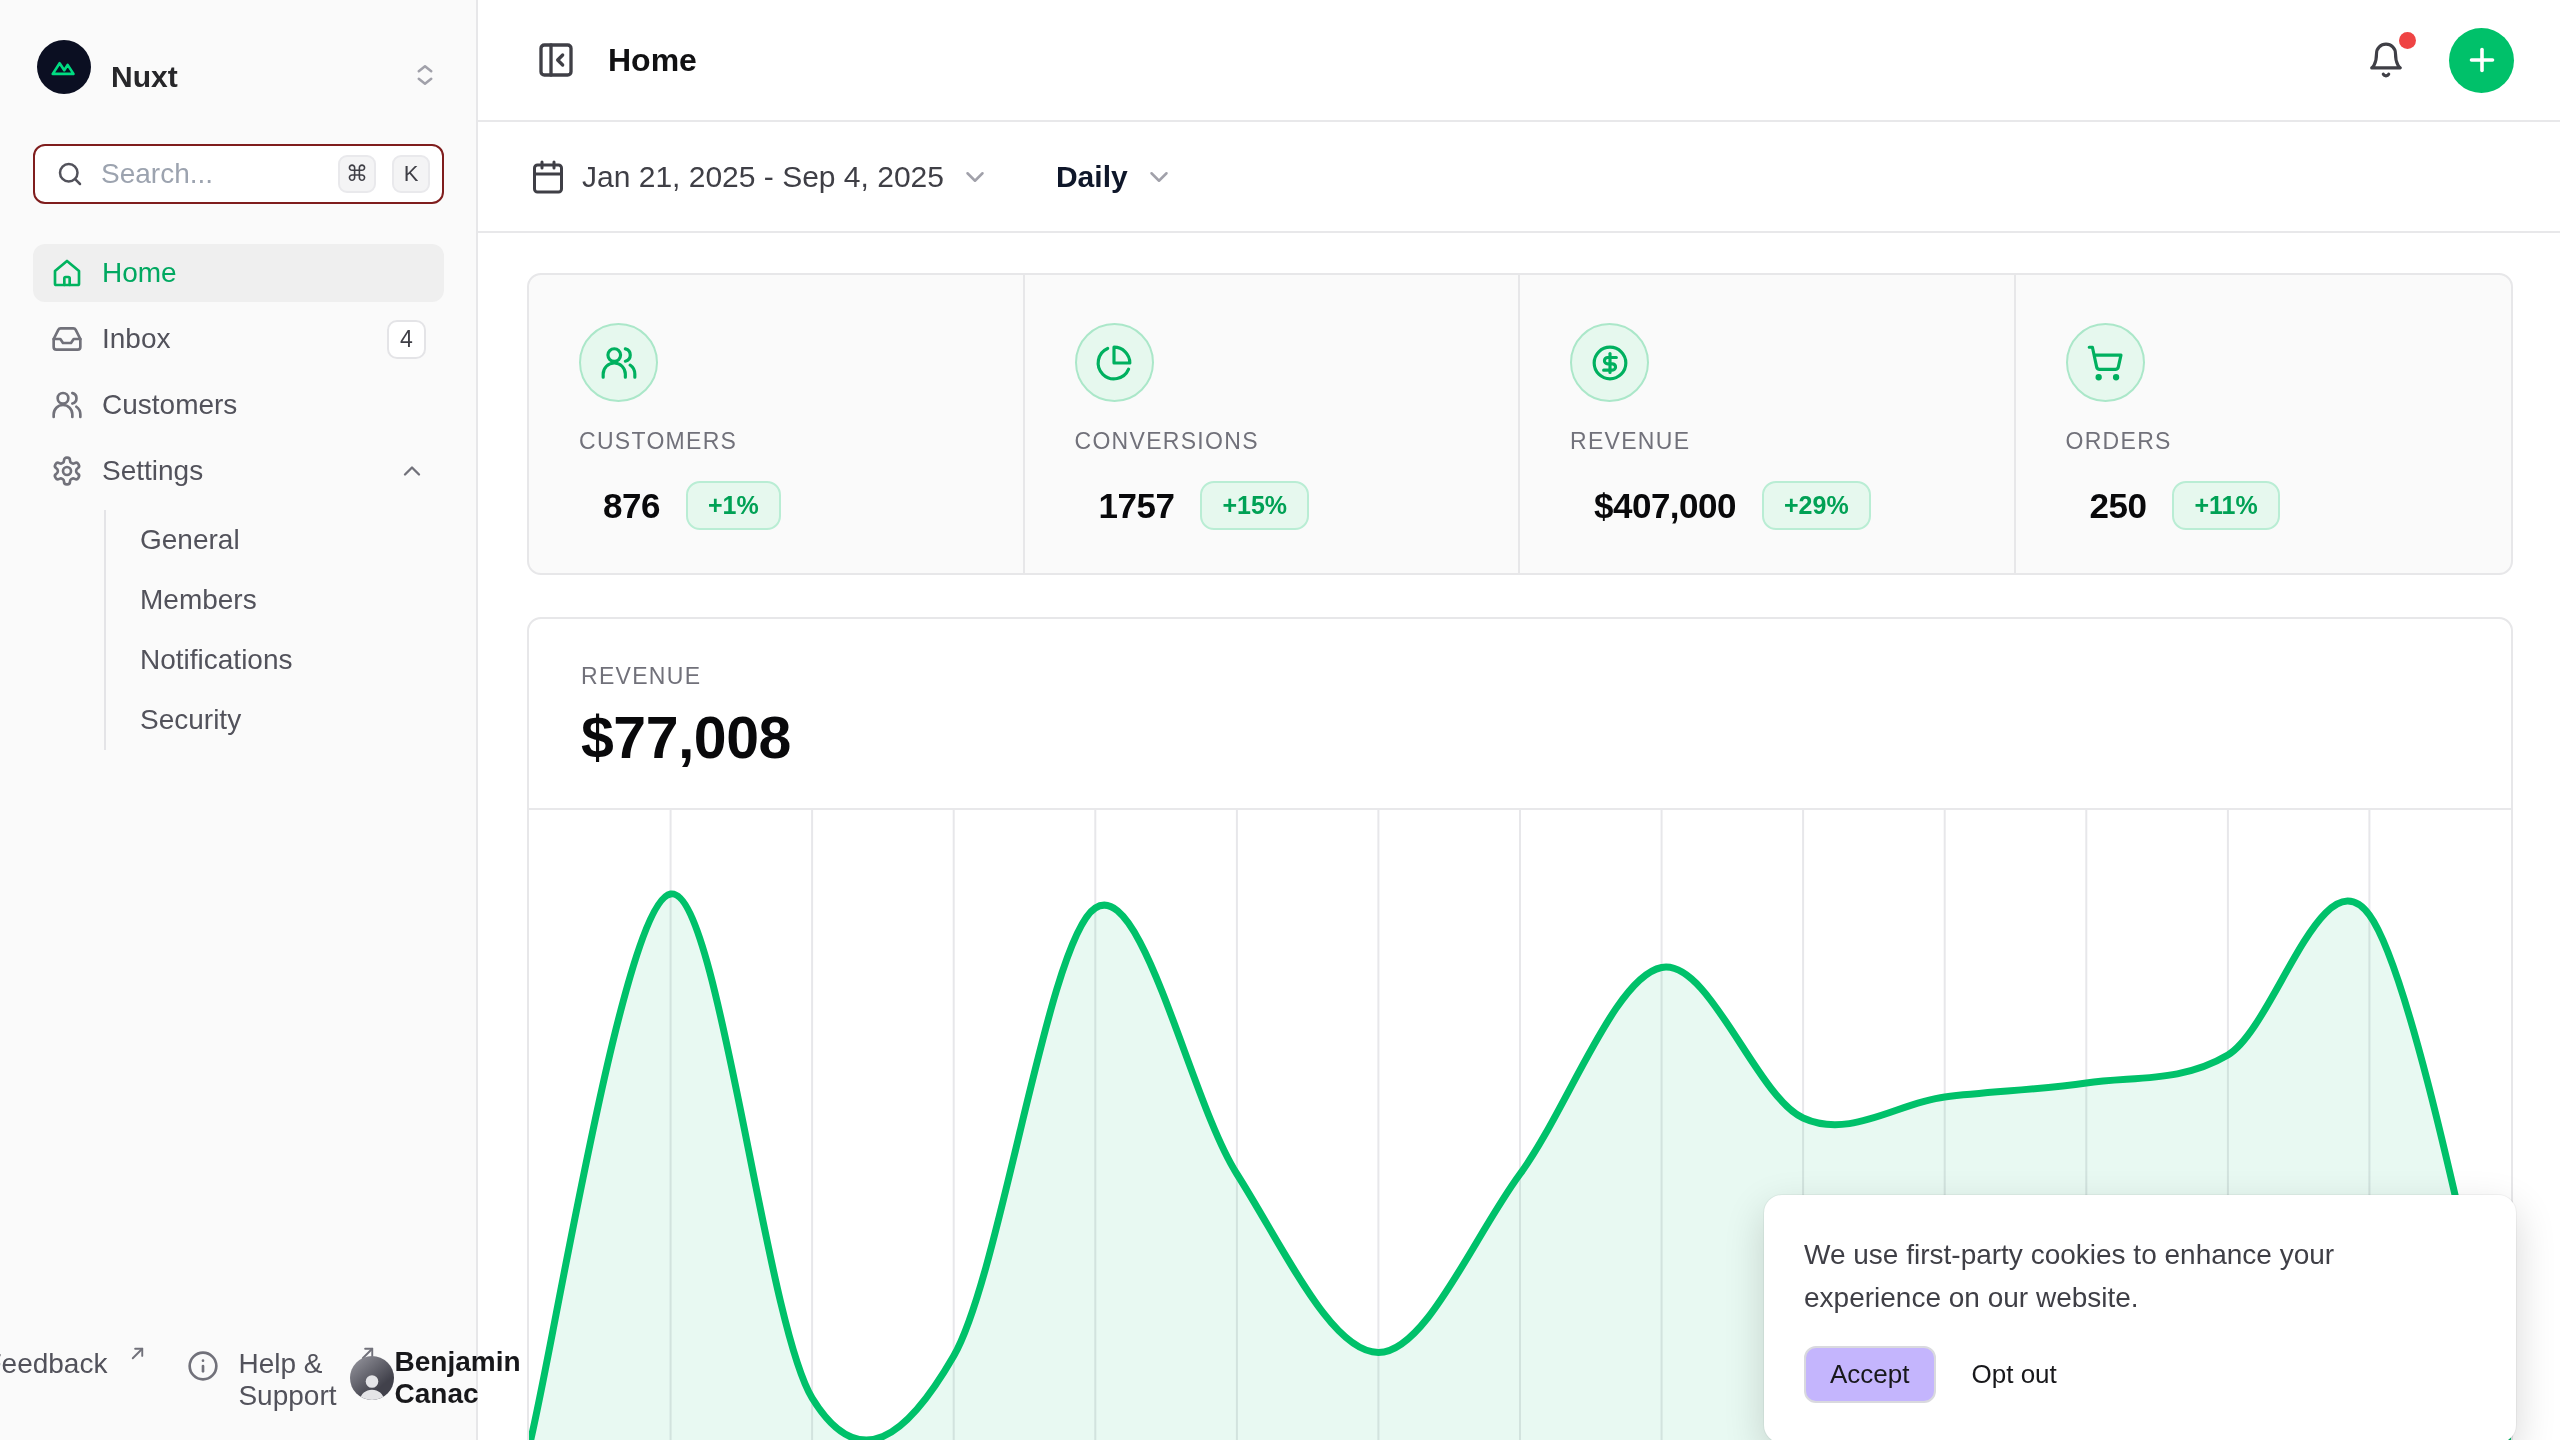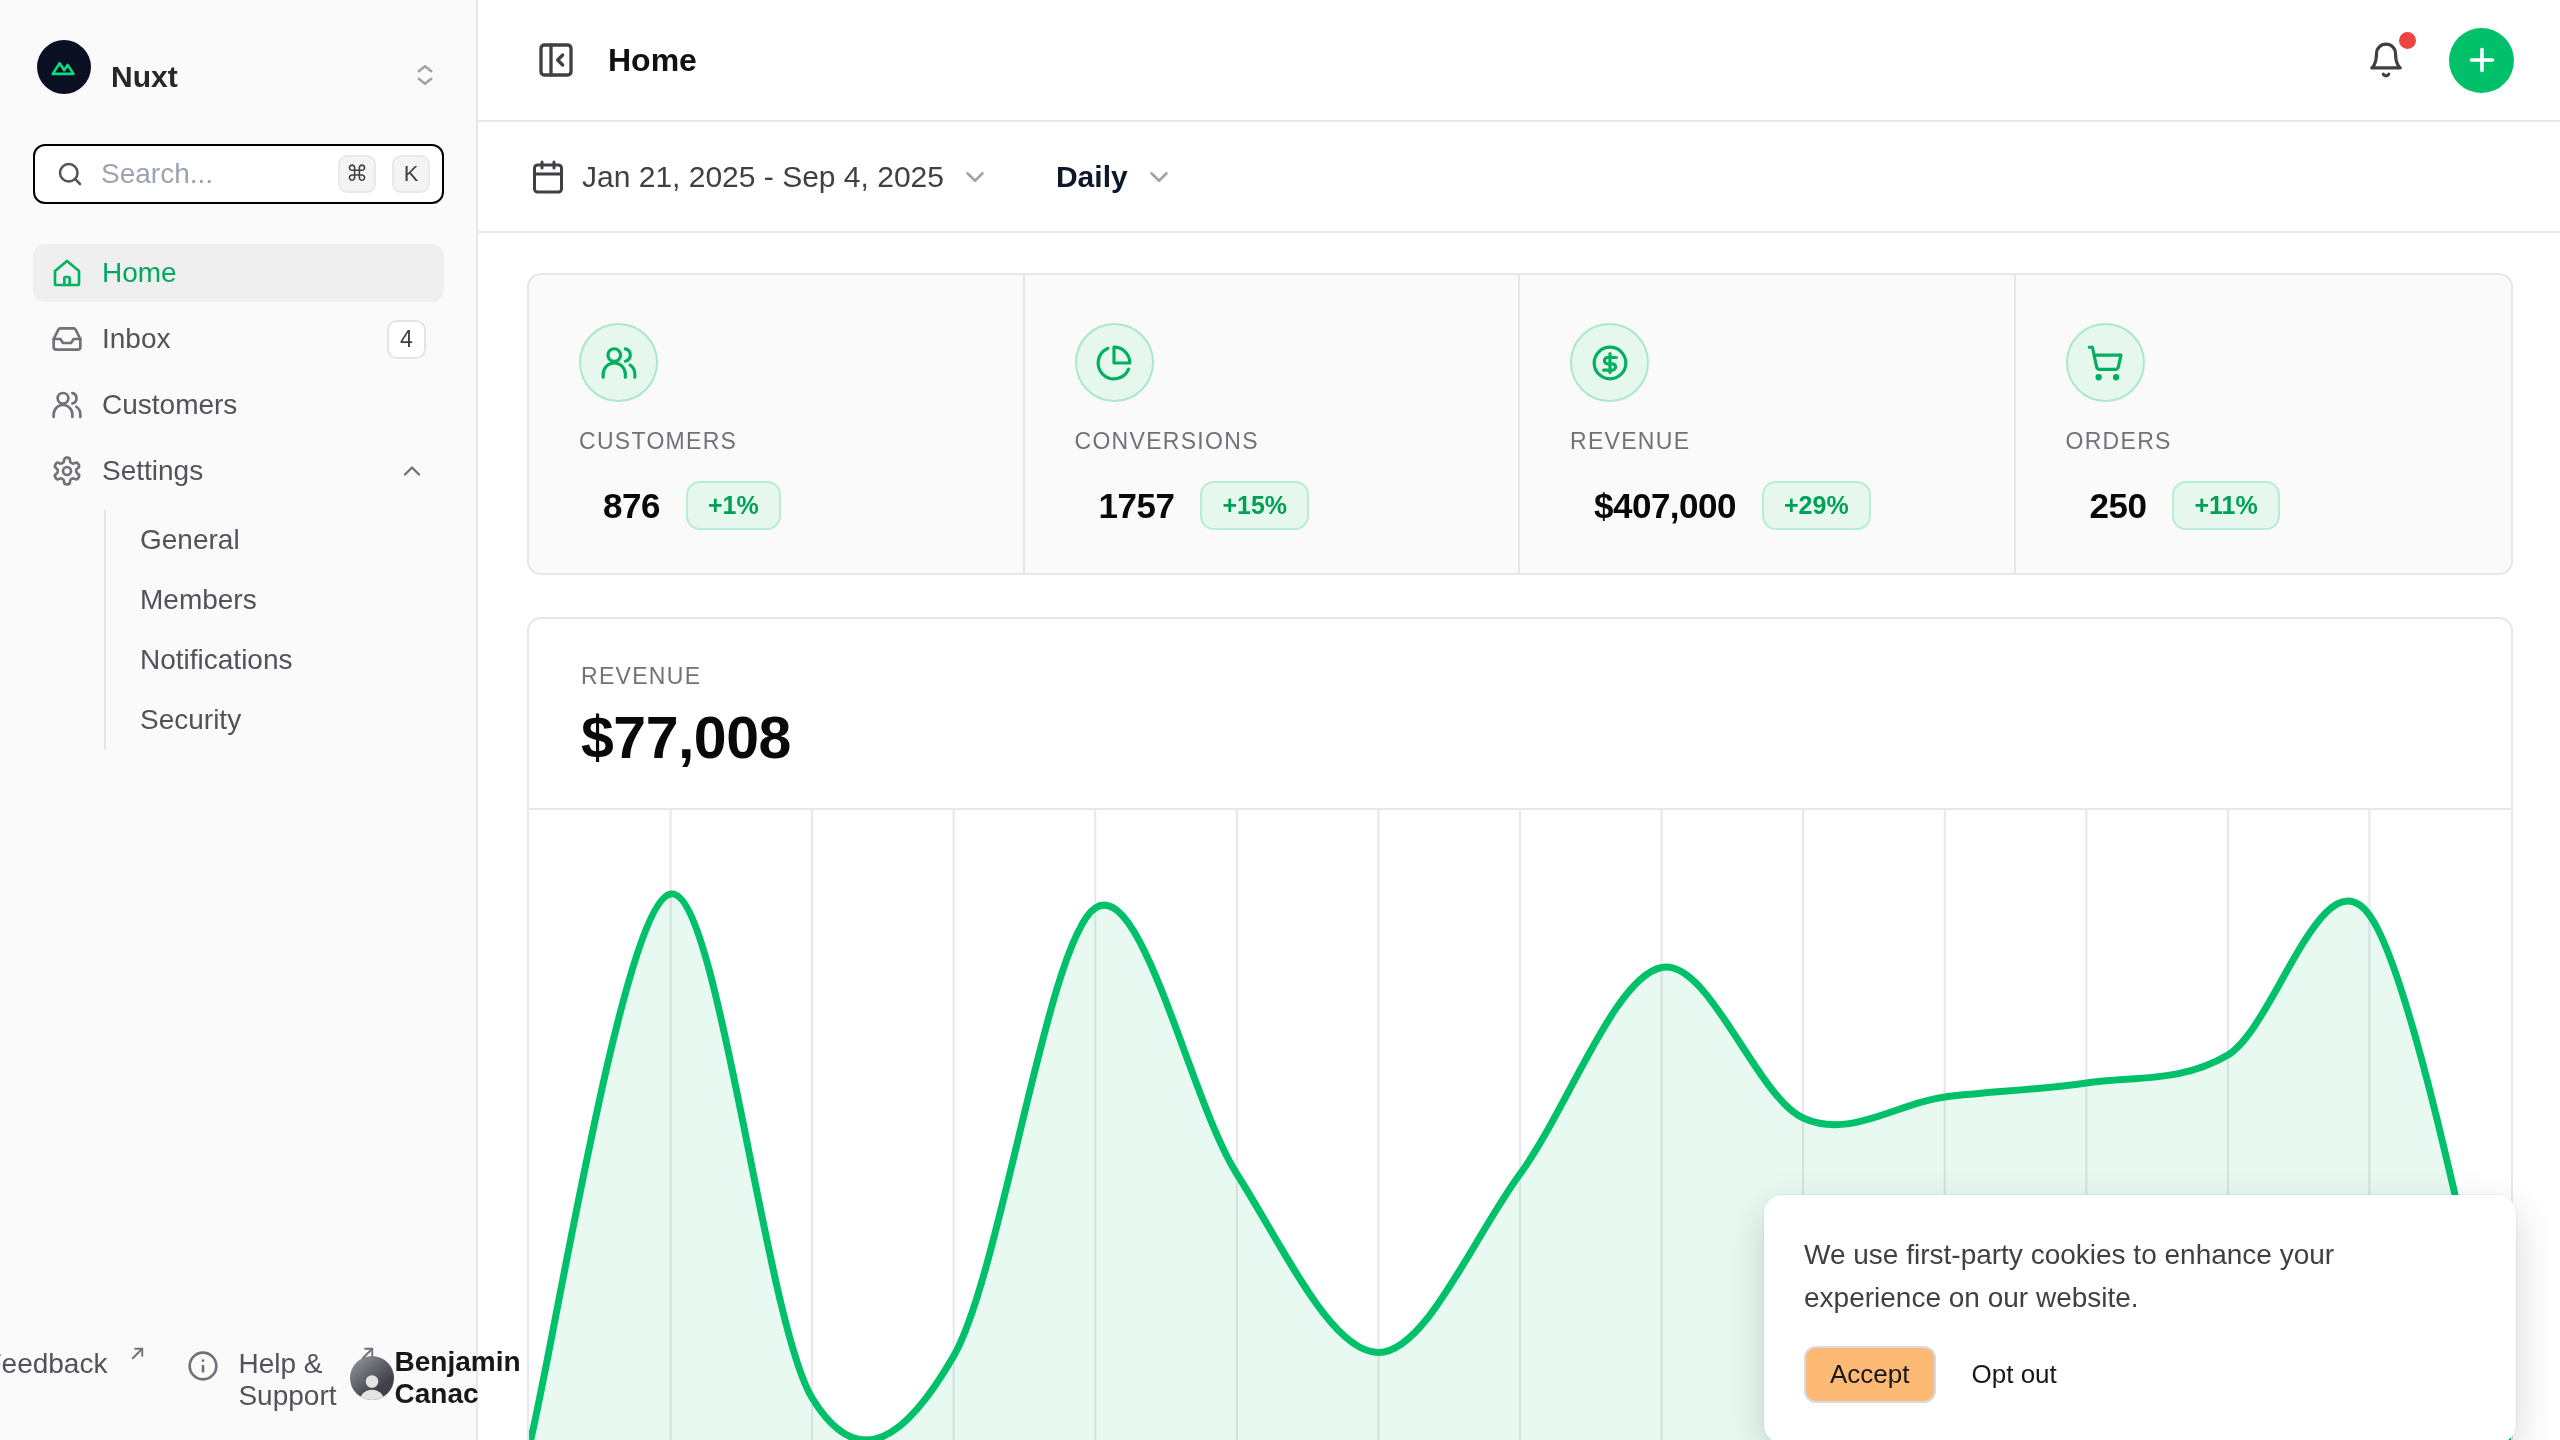--- a/index.html
+++ b/index.html
@@ -9,21 +9,21 @@
 
   
   .sidebar { width:478px; min-width:478px; height:100%; background:#fafafa;
              border-right:2px solid #e7e7e9; display:flex; flex-direction:column;
              padding:36px 32px 26px 33px; }
   .ws-row { display:flex; align-items:flex-end; gap:20px; padding:4px 4px; }
   .ws-logo { width:54px; height:54px; border-radius:50%; background:#0b0f22;
              display:flex; align-items:center; justify-content:center; }
   .ws-name { font-size:30px; font-weight:600; color:#27272a; }
   .ws-caret { margin-left:auto; color:#a1a1aa; }
-  .searchbox { margin-top:46px; height:60px; background:#fff; border:2px solid #000000;
+  .searchbox { margin-top:46px; height:60px; background:#fff; border:2px solid #7f1d1d;
                border-radius:12px; display:flex; align-items:center; padding:0 12px 0 20px; gap:16px; }
   .searchbox input { border:none; outline:none; background:transparent; flex:1;
                      font-size:28px; color:#3f3f46; font-family:inherit; min-width:0;}
   .searchbox input::placeholder { color:#9ca3af; }
   .kbd { width:38px; height:38px; background:#f4f4f5; border:2px solid #e9e9ec; border-radius:9px;
          display:flex; align-items:center; justify-content:center; font-size:22px; color:#3f3f46; }
   .nav { margin-top:40px; display:flex; flex-direction:column; gap:8px; }
   .nav-item { height:58px; display:flex; align-items:center; gap:19px; padding:0 18px;
               border-radius:12px; font-size:28px; font-weight:500; color:#52525b; cursor:pointer; }
   .nav-item .ico { color:#71717a; display:flex; }
@@ -96,21 +96,21 @@
   .chart-total { margin-top:14px; font-size:59px; font-weight:700; color:#09090b; letter-spacing:-0.5px; }
   .plot { margin-top:36px; border-top:2px solid #e8e8ea; }
   .plot svg { display:block; width:100%; height:700px; }
 
   
   .cookie { position:absolute; left:1764px; top:1195px; width:752px; background:#fff;
             border-radius:18px; box-shadow:0 14px 40px rgba(0,0,0,.16), 0 0 0 1px rgba(0,0,0,.04);
             padding:38px 40px 40px; z-index:20; }
   .cookie-msg { font-size:28px; line-height:1.55; color:#3f3f46; font-weight:400; }
   .cookie-actions { margin-top:26px; display:flex; align-items:center; gap:18px; }
-  .btn-outline { font-family:inherit; font-size:26px; font-weight:500; color:#18181b; background:#fdba74;
+  .btn-outline { font-family:inherit; font-size:26px; font-weight:500; color:#18181b; background:#c4b5fd;
                  border:2px solid #d9d9de; border-radius:12px; padding:11px 24px; cursor:pointer; }
   .btn-ghost { font-family:inherit; font-size:26px; font-weight:500; color:#18181b; background:none;
                border:none; padding:11px 18px; cursor:pointer; }
 </style>
 </head>
 <body>
 
 <div class="app">
 
   <aside class="sidebar">

